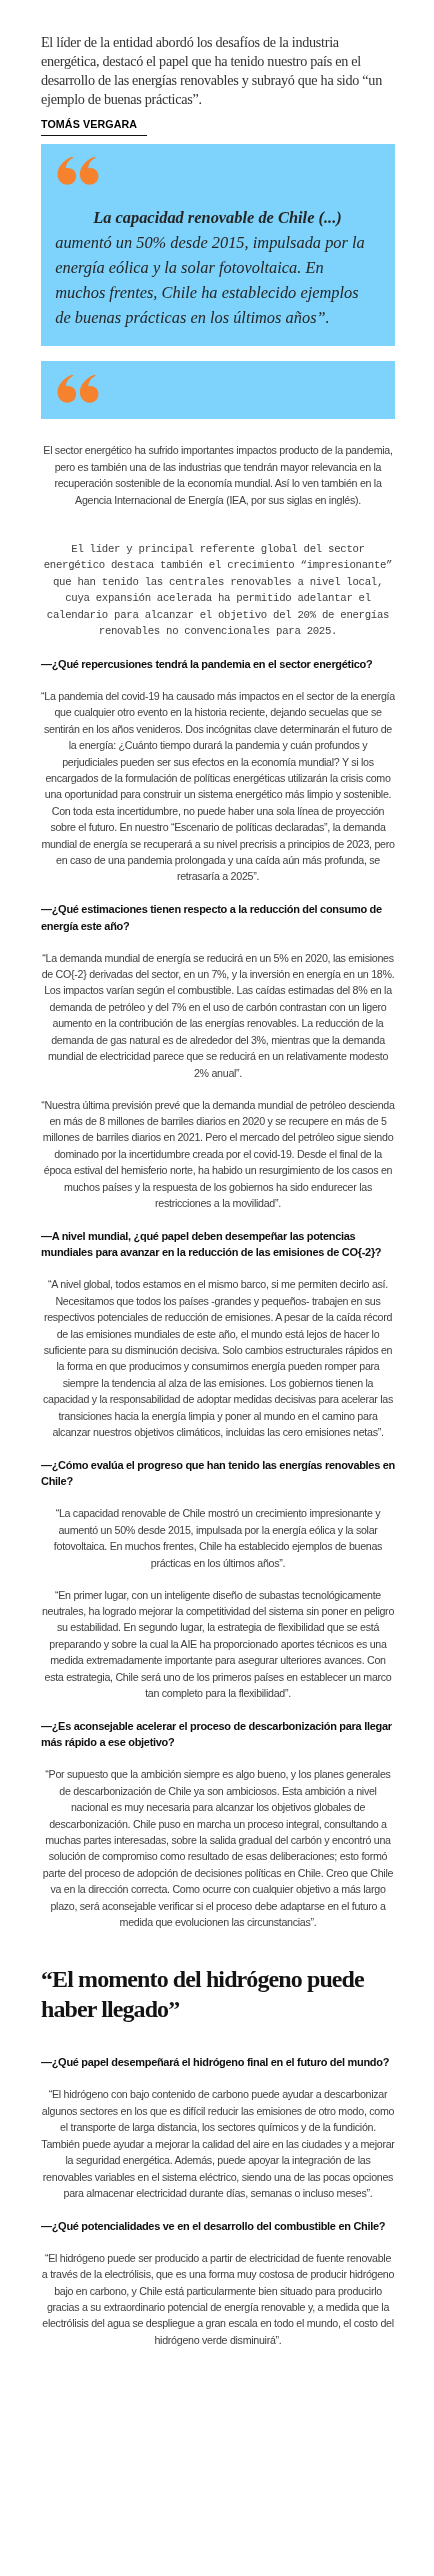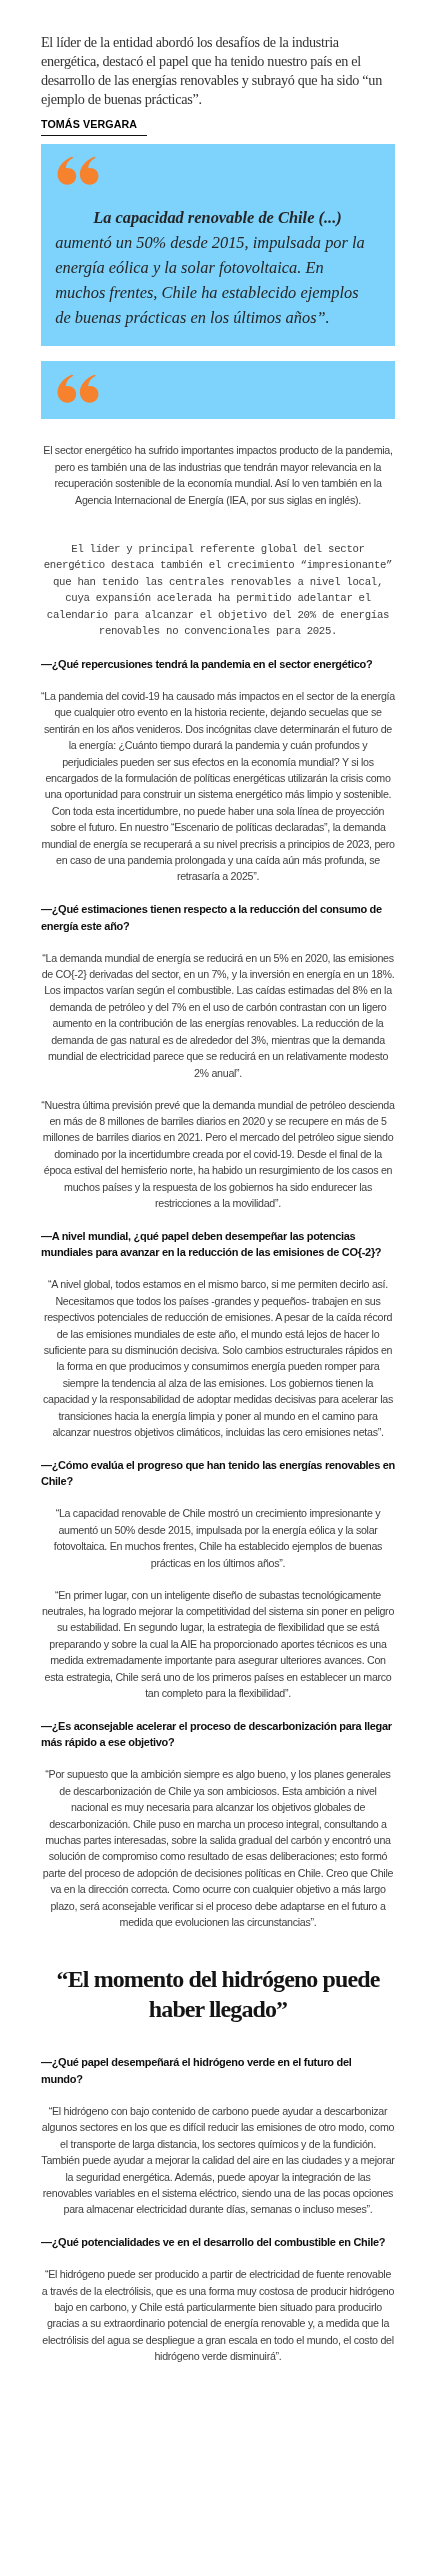--- a/index.html
+++ b/index.html
@@ -75,21 +75,20 @@
     color:#0F0F0F;
   }
   .section-heading{
     margin:34px 0 30px 0;
     font-family:"Liberation Serif", serif;
     font-weight:bold;
     font-size:24px;
     line-height:30px;
     letter-spacing:-0.9px;
     color:#141414;
-    text-align:center;
   }
 </style>
 </head>
 <body>
 
 <div class="page">
 
   <p class="lede">El líder de la entidad abordó los desafíos de la industria energética, destacó el papel que ha tenido nuestro país en el desarrollo de las energías renovables y subrayó que ha sido “un ejemplo de buenas prácticas”.</p>
 
   <div class="byline-wrap">
@@ -131,20 +130,20 @@
 
   <p class="question">—¿Cómo evalúa el progreso que han tenido las energías renovables en Chile?</p>
   <p class="bp">“La capacidad renovable de Chile mostró un crecimiento impresionante y aumentó un 50% desde 2015, impulsada por la energía eólica y la solar fotovoltaica. En muchos frentes, Chile ha establecido ejemplos de buenas prácticas en los últimos años”.</p>
   <p class="bp">“En primer lugar, con un inteligente diseño de subastas tecnológicamente neutrales, ha logrado mejorar la competitividad del sistema sin poner en peligro su estabilidad. En segundo lugar, la estrategia de flexibilidad que se está preparando y sobre la cual la AIE ha proporcionado aportes técnicos es una medida extremadamente importante para asegurar ulteriores avances. Con esta estrategia, Chile será uno de los primeros países en establecer un marco tan completo para la flexibilidad”.</p>
 
   <p class="question">—¿Es aconsejable acelerar el proceso de descarbonización para llegar más rápido a ese objetivo?</p>
   <p class="bp">“Por supuesto que la ambición siempre es algo bueno, y los planes generales de descarbonización de Chile ya son ambiciosos. Esta ambición a nivel nacional es muy necesaria para alcanzar los objetivos globales de descarbonización. Chile puso en marcha un proceso integral, consultando a muchas partes interesadas, sobre la salida gradual del carbón y encontró una solución de compromiso como resultado de esas deliberaciones; esto formó parte del proceso de adopción de decisiones políticas en Chile. Creo que Chile va en la dirección correcta. Como ocurre con cualquier objetivo a más largo plazo, será aconsejable verificar si el proceso debe adaptarse en el futuro a medida que evolucionen las circunstancias”.</p>
 
   <h2 class="section-heading">“El momento del hidrógeno puede haber llegado”</h2>
 
-  <p class="question">—¿Qué papel desempeñará el hidrógeno verde en el futuro del mundo?</p>
+  <p class="question">—¿Qué papel desempeñará el hidrógeno final en el futuro del mundo?</p>
   <p class="bp">“El hidrógeno con bajo contenido de carbono puede ayudar a descarbonizar algunos sectores en los que es difícil reducir las emisiones de otro modo, como el transporte de larga distancia, los sectores químicos y de la fundición. También puede ayudar a mejorar la calidad del aire en las ciudades y a mejorar la seguridad energética. Además, puede apoyar la integración de las renovables variables en el sistema eléctrico, siendo una de las pocas opciones para almacenar electricidad durante días, semanas o incluso meses”.</p>
 
   <p class="question">—¿Qué potencialidades ve en el desarrollo del combustible en Chile?</p>
   <p class="bp">“El hidrógeno puede ser producido a partir de electricidad de fuente renovable a través de la electrólisis, que es una forma muy costosa de producir hidrógeno bajo en carbono, y Chile está particularmente bien situado para producirlo gracias a su extraordinario potencial de energía renovable y, a medida que la electrólisis del agua se despliegue a gran escala en todo el mundo, el costo del hidrógeno verde disminuirá”.</p>
 
 </div>
 
 
 </body></html>

